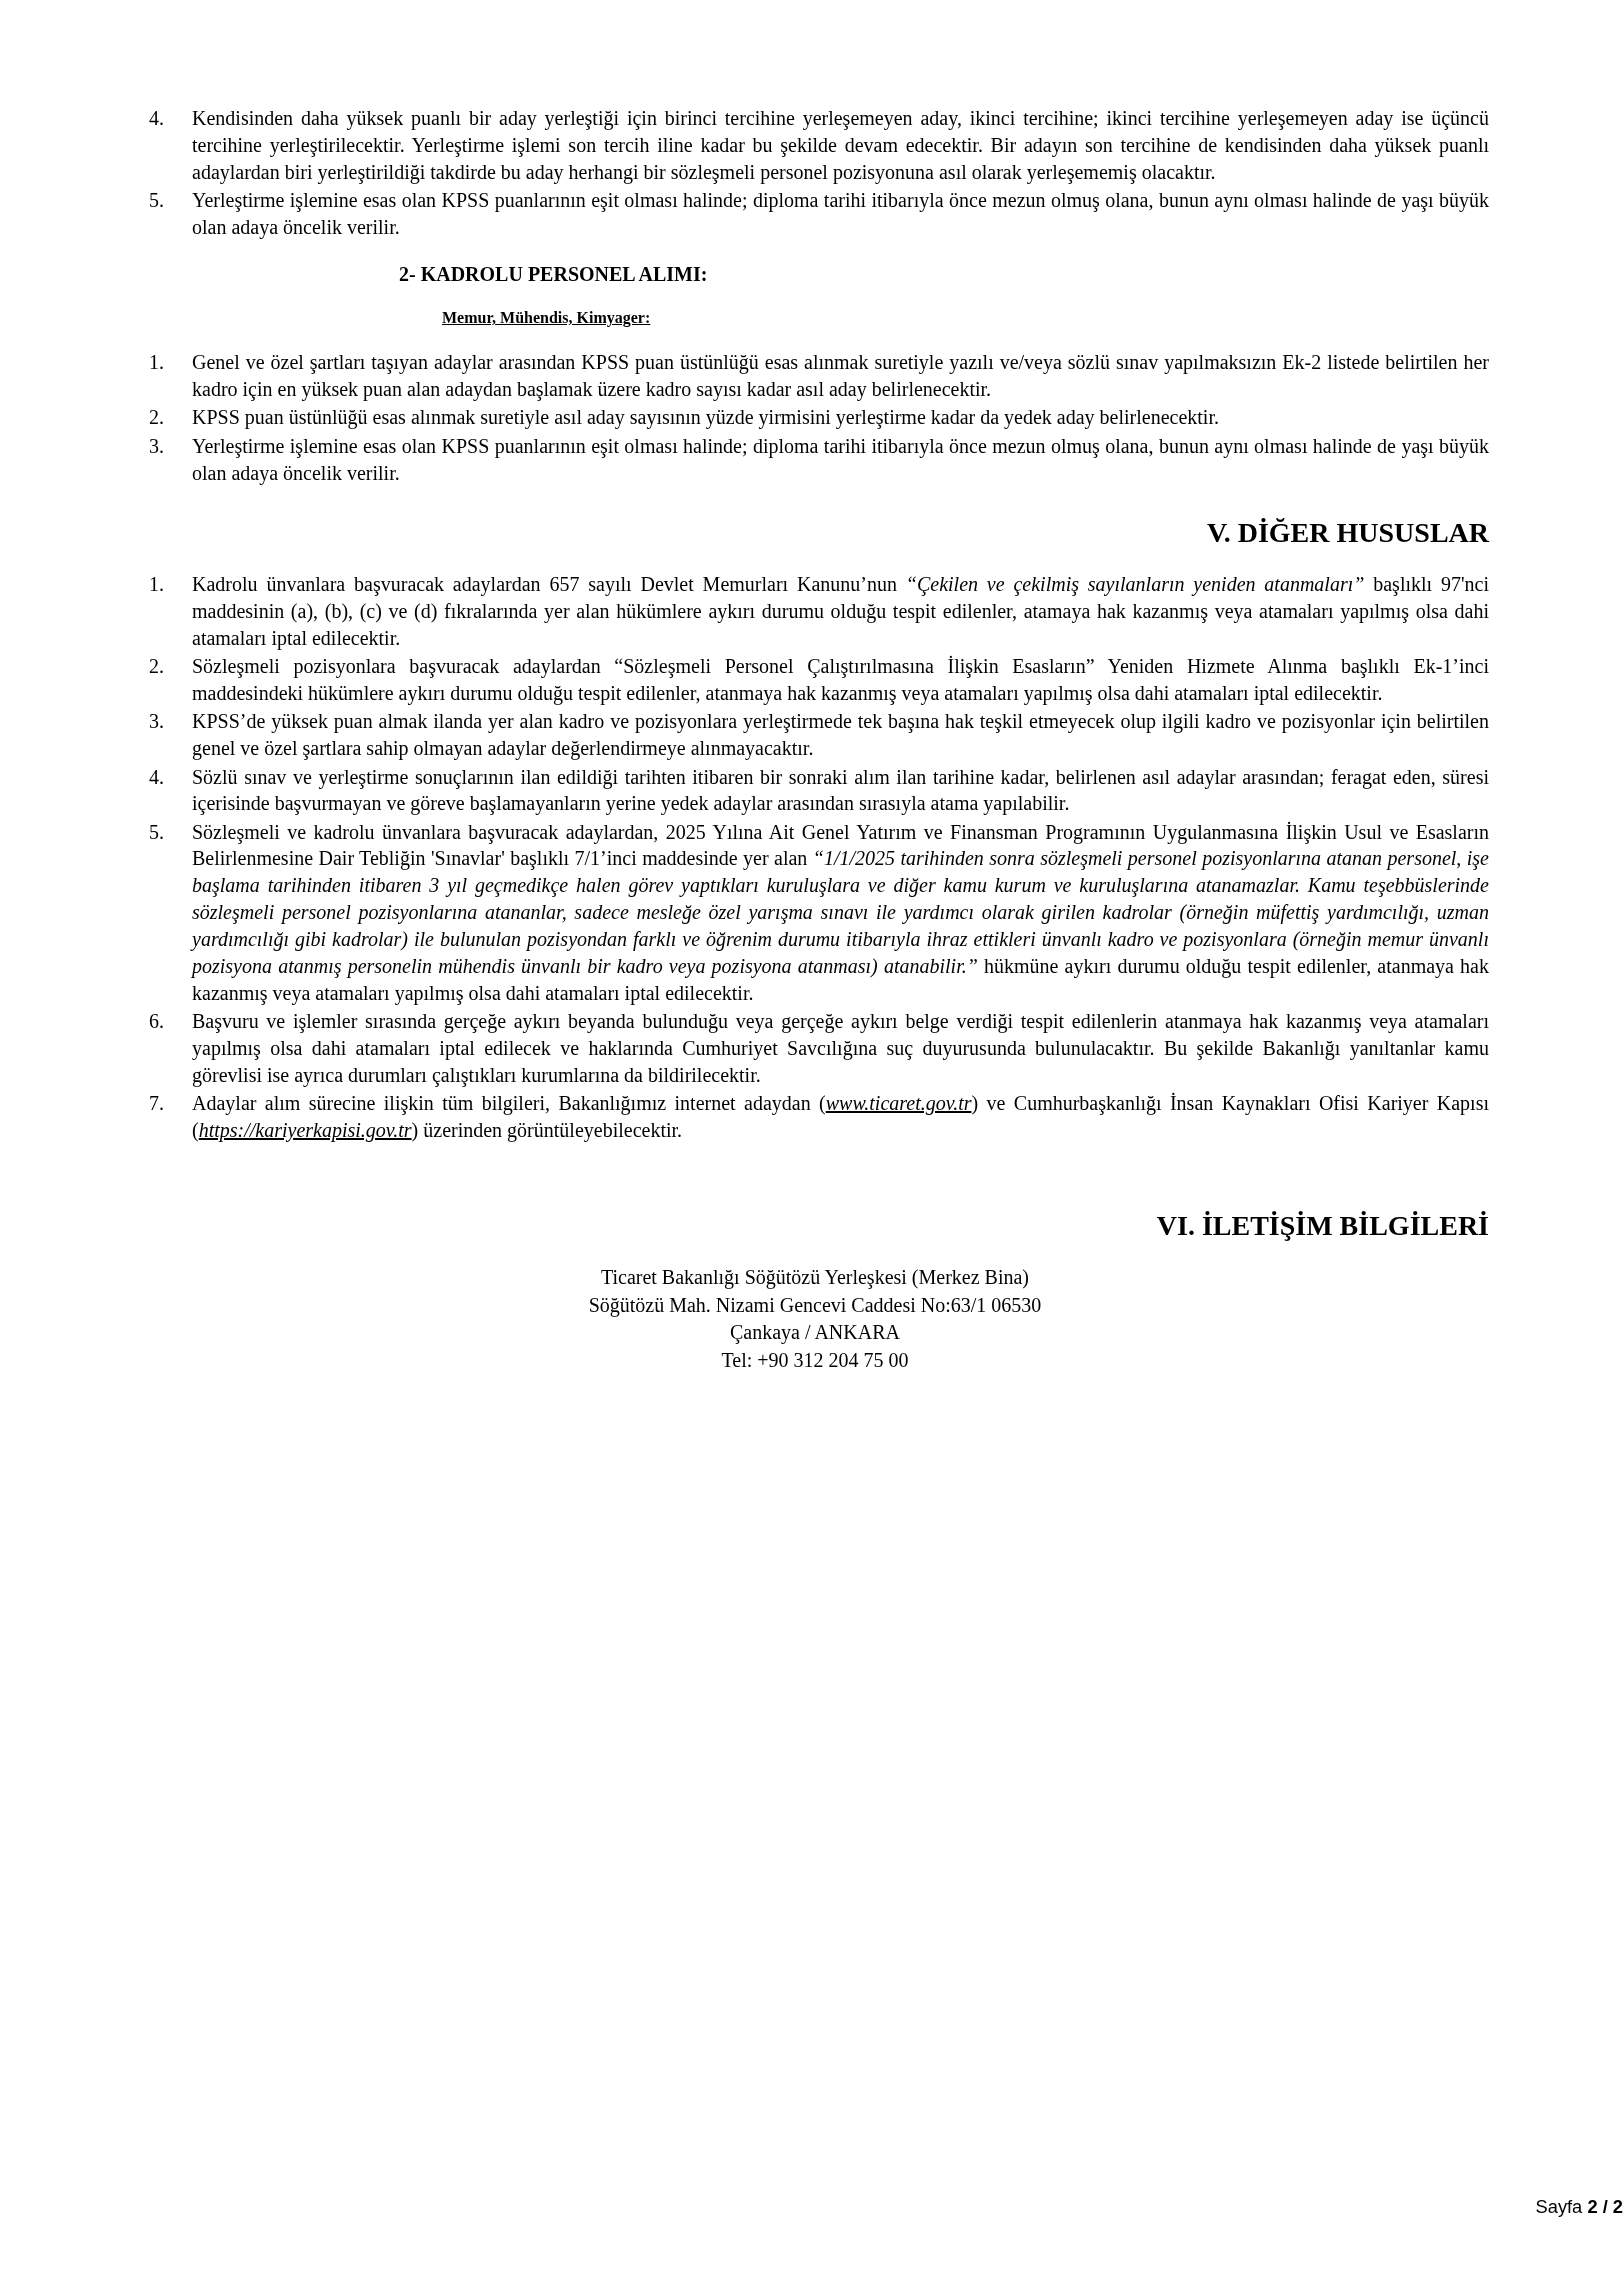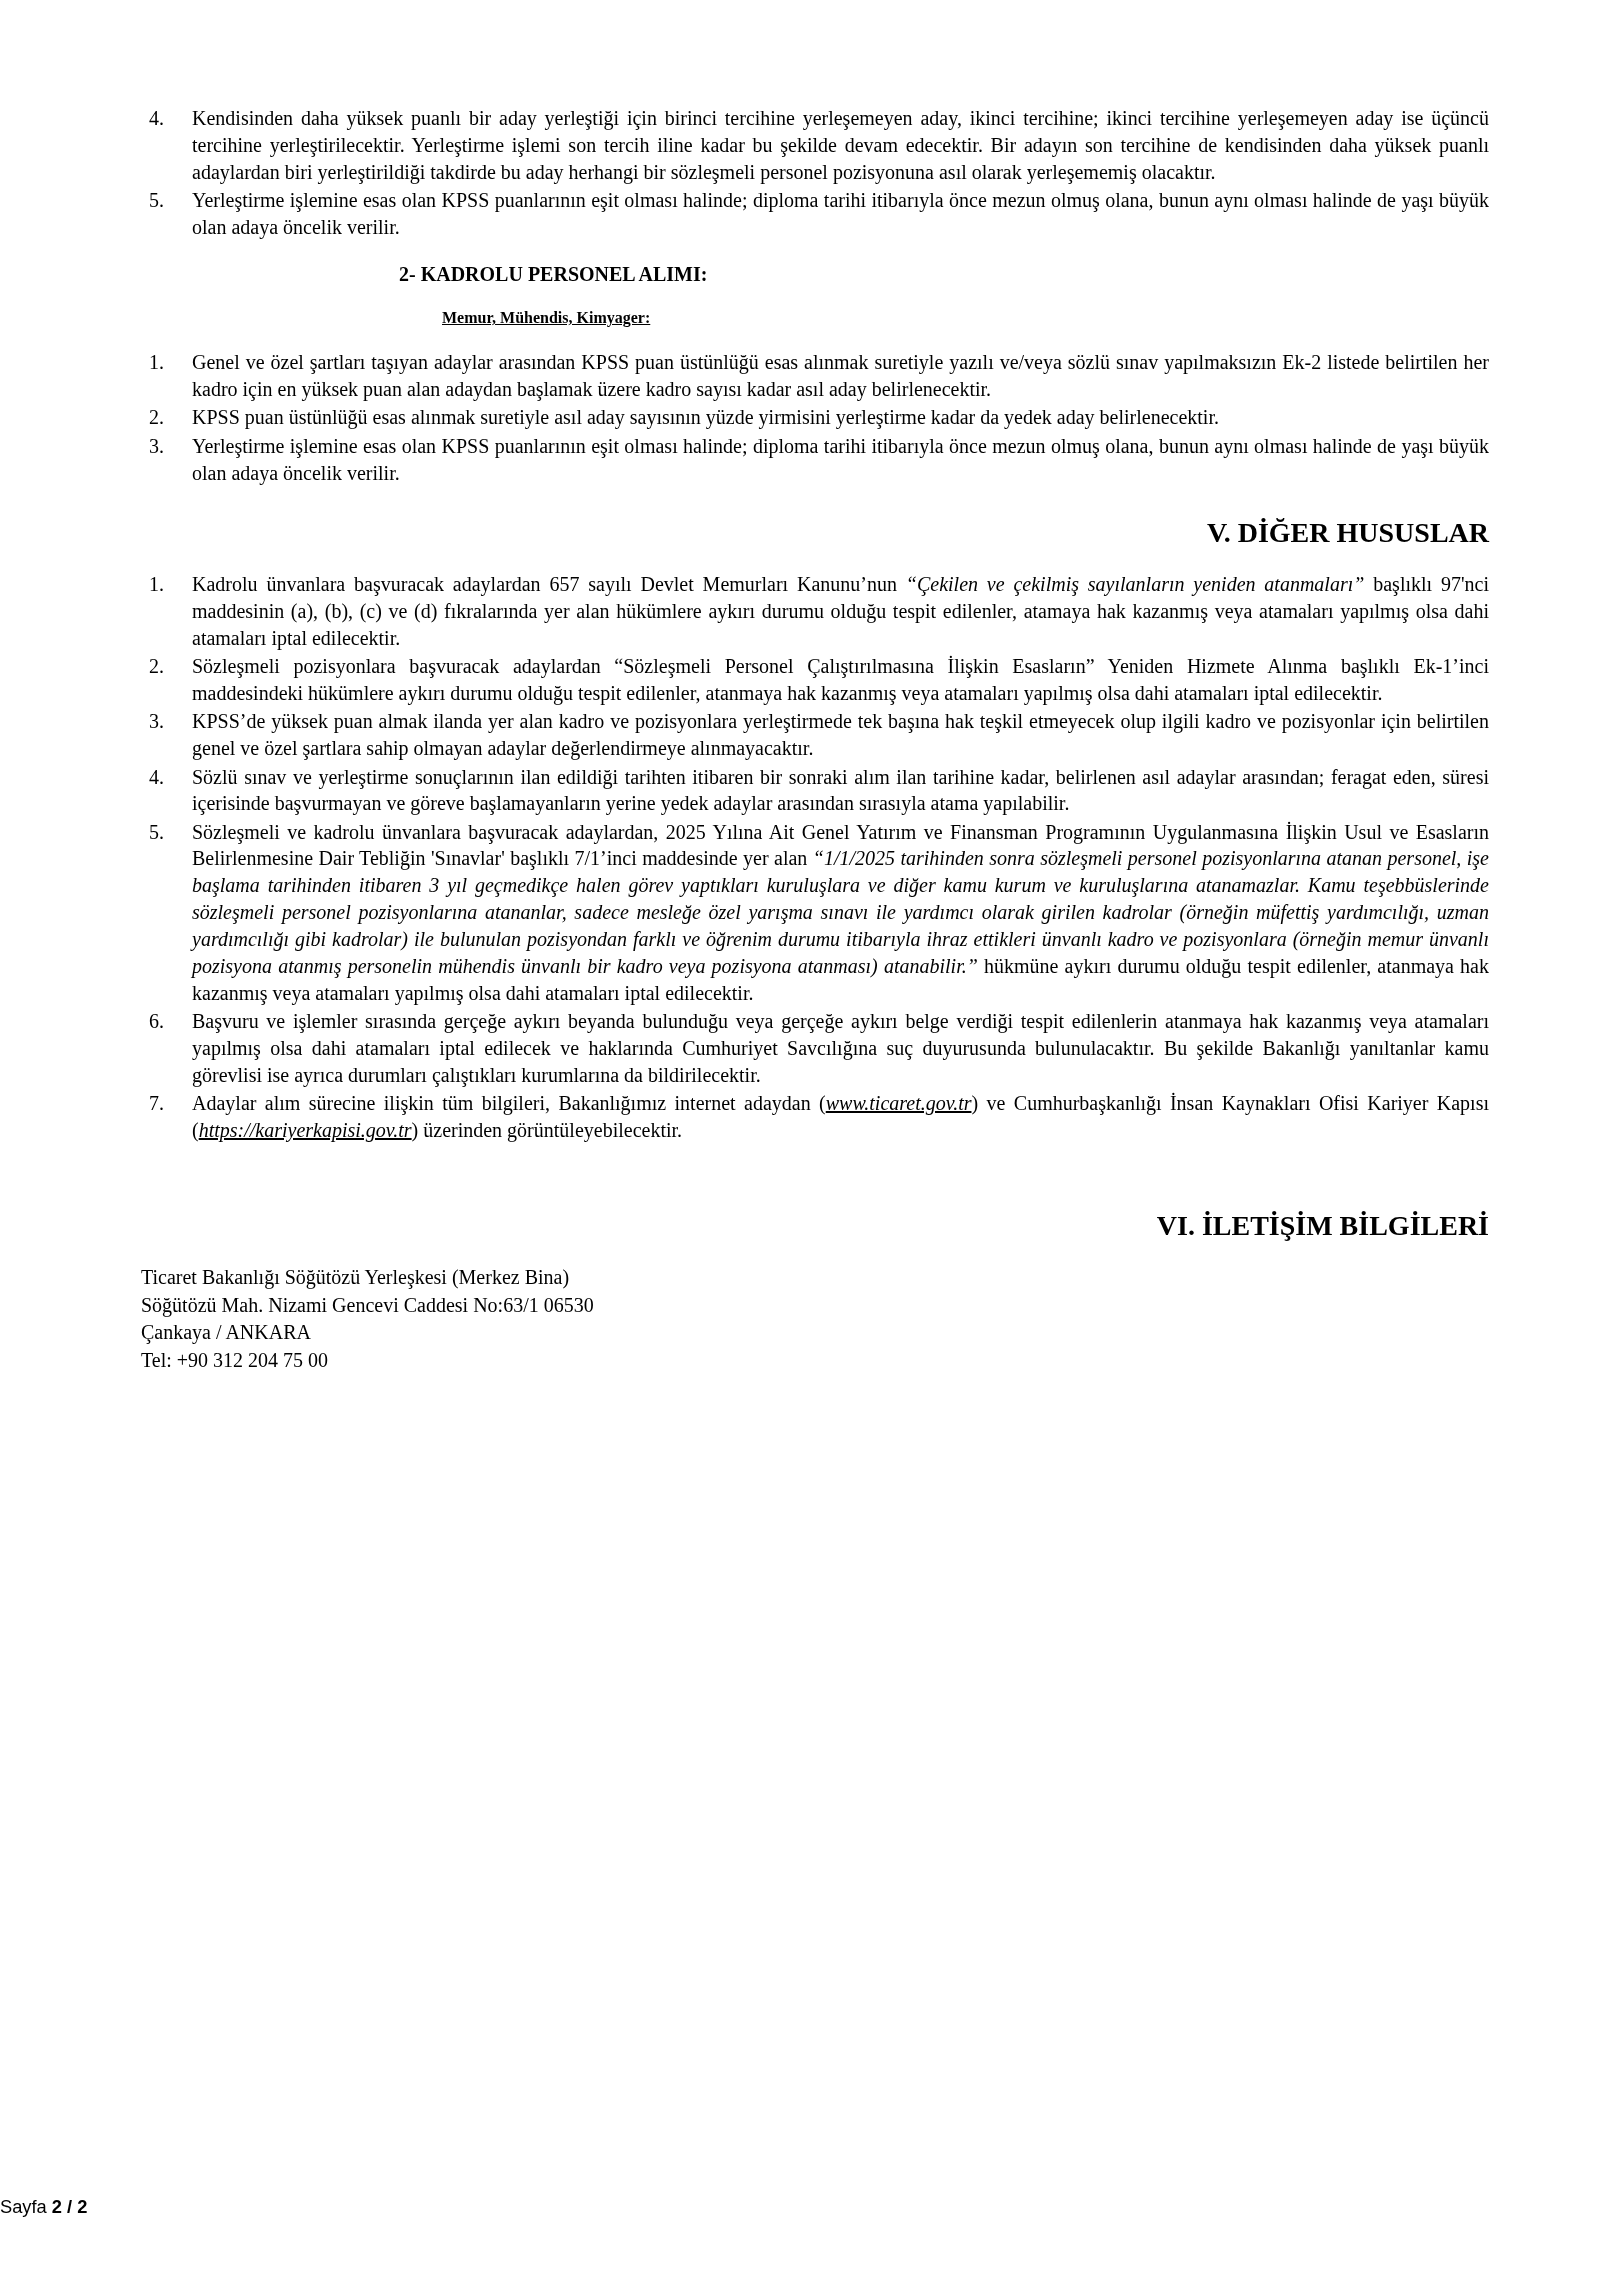--- a/index.html
+++ b/index.html
@@ -75,28 +75,28 @@
 
   a.doc-link {
     color: #000000;
     font-style: italic;
   }
 
   .contact {
     font-size: 20px;
     line-height: 1.38;
   }
-  .contact div { white-space: pre; }
+  .contact div { white-space: pre; text-align: center; }
 
   .footer {
     position: absolute;
     left: 0;
     right: 0;
     bottom: 77px;
-    text-align: left;
+    text-align: right;
     font-family: "Liberation Sans", sans-serif;
     font-size: 18.3px;
   }
   .footer .pg { font-weight: bold; }
 </style>
 </head>
 <body>
 
 <div class="page">
   <div class="content">

